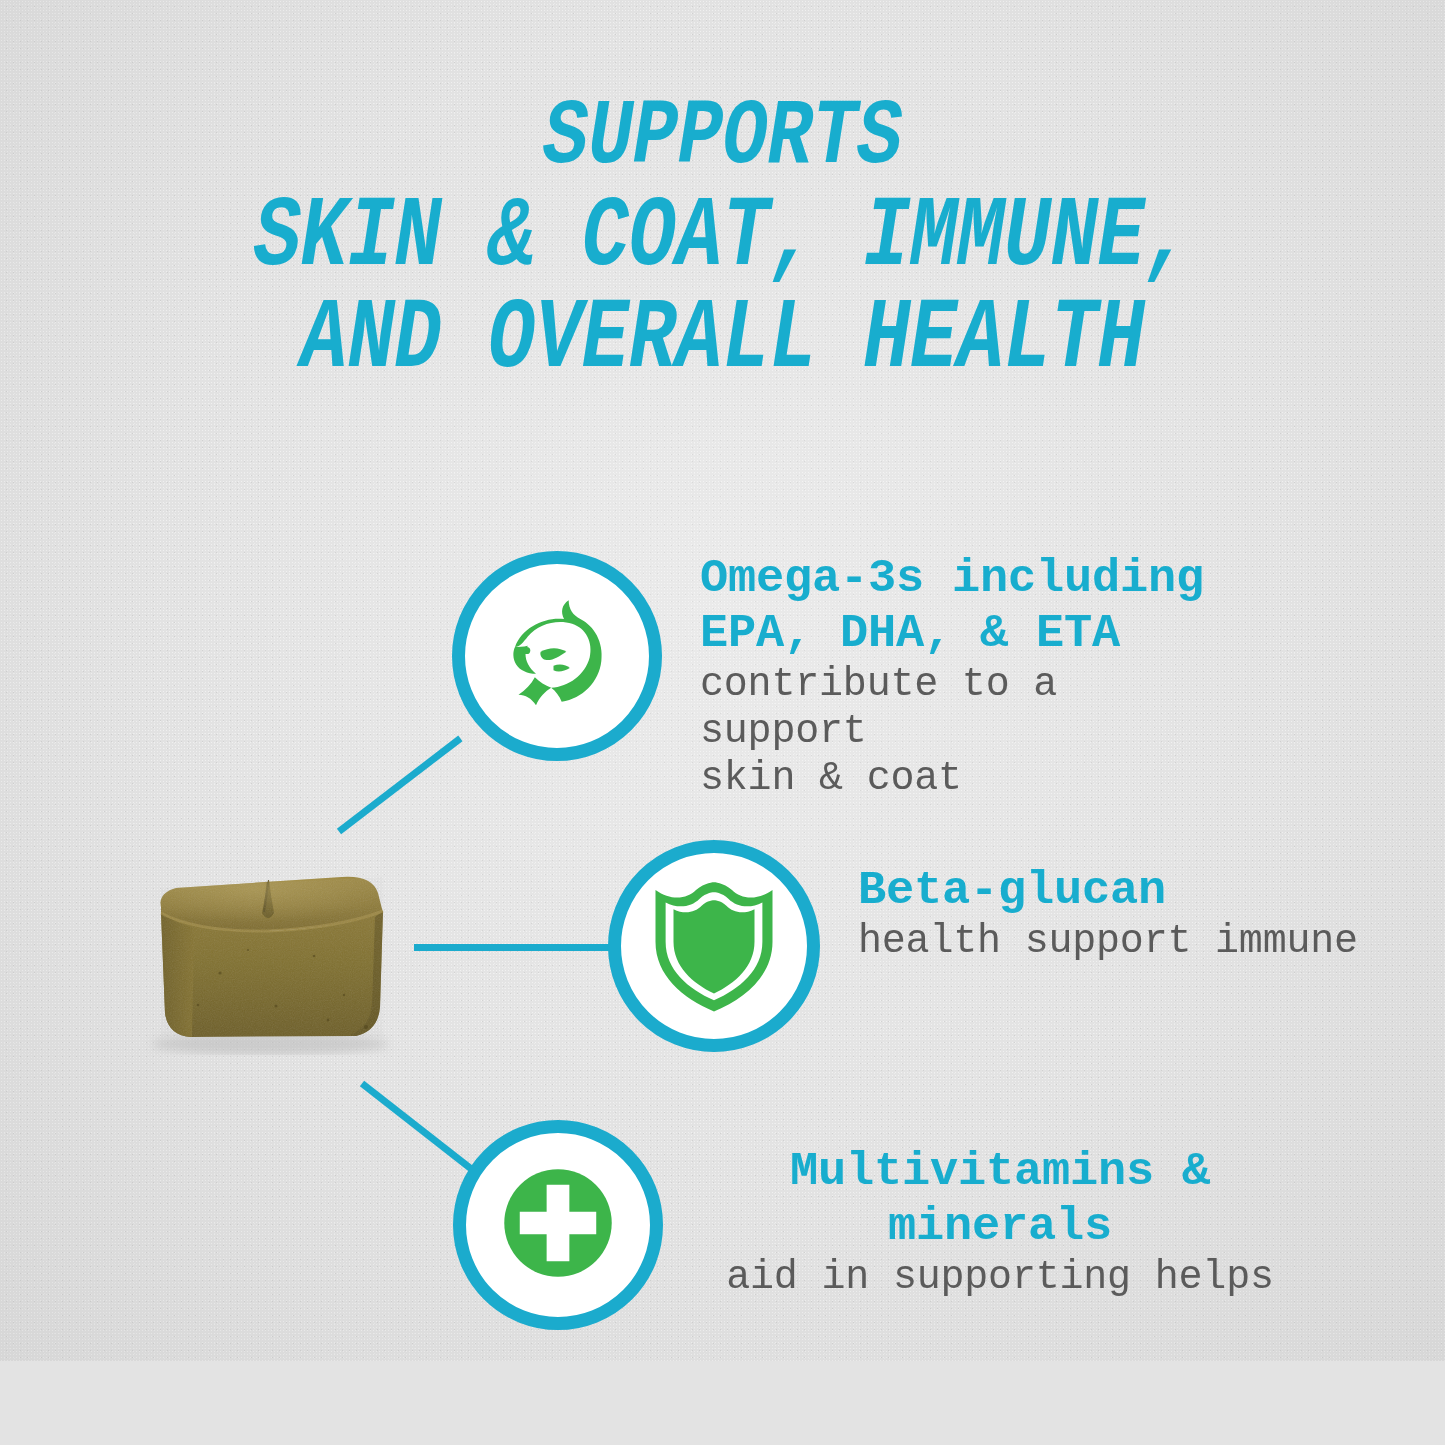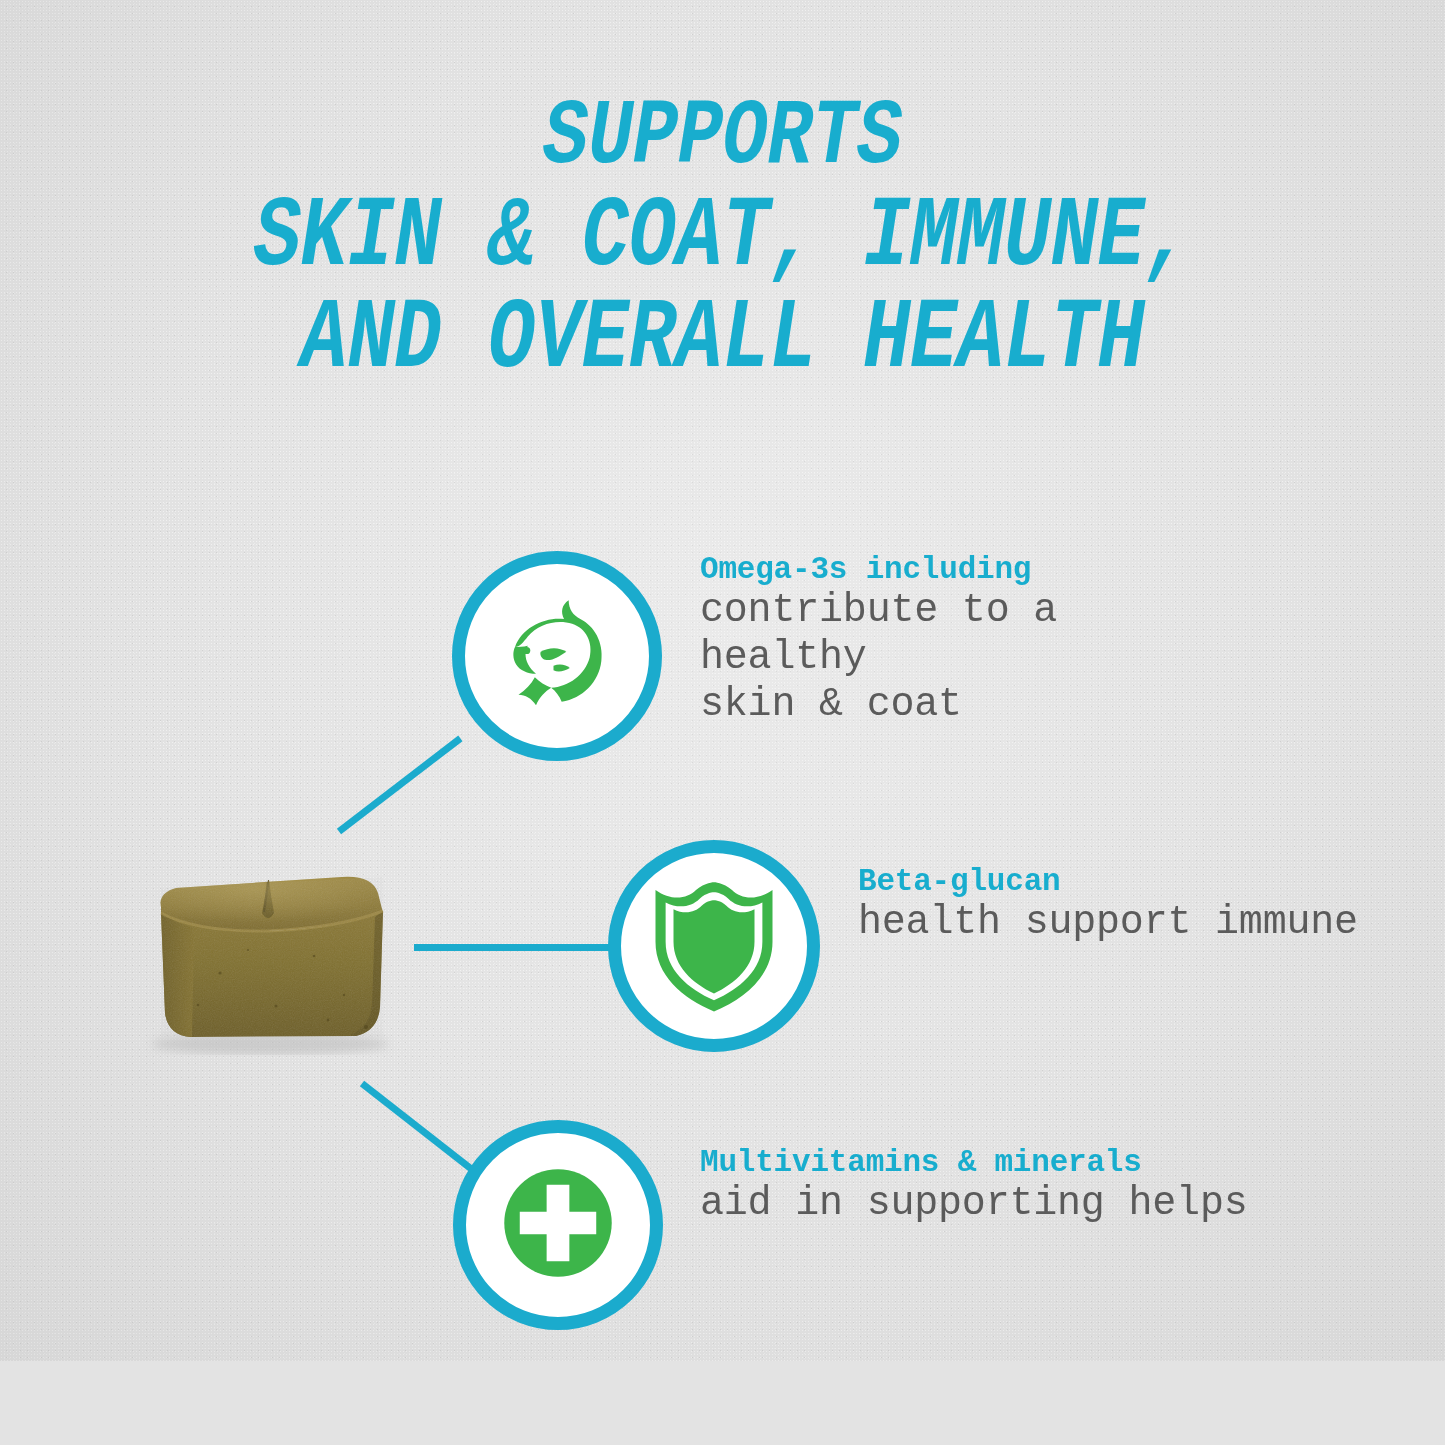--- a/index.html
+++ b/index.html
@@ -67,21 +67,21 @@
     display: flex;
     align-items: center;
     justify-content: center;
   }
 
   
   .feat-text { position: absolute; }
   .feat-title {
     color: #18ADCE;
     font-weight: 700;
-    font-size: 31px;
+    font-size: 47px;
     line-height: 1.17;
     letter-spacing: -0.2px;
     margin: 0;
   }
   .feat-body {
     color: #5b5b5b;
     font-weight: 400;
     font-size: 40px;
     line-height: 1.17;
     letter-spacing: -0.2px;
@@ -201,21 +201,22 @@
 
           <circle cx="34" cy="57" r="3.1" fill="#3DB54A"></circle>
         </g>
         <circle cx="34" cy="57" r="1.5" fill="#ffffff" opacity="0"></circle>
       </svg>
     </span>
   </div>
 
   <div class="feat-text" style="left:700px; top:552px; width:520px;">
     <p class="feat-title">Omega-3s including</p>
-    <p class="feat-body">contribute to a healthy</p>
+    <p class="feat-title">EPA, DHA, &amp; ETA</p>
+    <p class="feat-body">contribute to a support</p>
     <p class="feat-body">skin &amp; coat</p>
   </div>
 
   <div class="icon-circle" style="left:608px; top:840px; width:212px; height:212px;">
     <span>
       <svg width="136" height="144" viewBox="0 0 120 128" aria-hidden="true">
 
         <path d="M8,16 C22,26 36,24 44,16 C52,9 60,9 60,9 C60,9 68,9 76,16
                  C84,24 98,26 112,16 L112,62 C112,92 88,112 60,124
                  C32,112 8,92 8,62 Z" fill="#3DB54A"></path>
@@ -238,18 +239,18 @@
 
   <div class="icon-circle" style="left:453px; top:1120px; width:210px; height:210px;">
     <span>
       <svg width="124" height="124" viewBox="0 0 120 120" aria-hidden="true">
         <circle cx="60" cy="60" r="52" fill="#3DB54A"></circle>
         <path d="M49,23 H71 V49 H97 V71 H71 V97 H49 V71 H23 V49 H49 Z" fill="#ffffff"></path>
       </svg>
     </span>
   </div>
 
-  <div class="feat-text" style="left:700px; top:1145px; width:600px;">
+  <div class="feat-text" style="left:700px; top:1145px; width:600px;text-align:center;">
     <p class="feat-title">Multivitamins &amp; minerals</p>
     <p class="feat-body">aid in supporting helps</p>
   </div>
 
 </div>
 
 </body></html>

